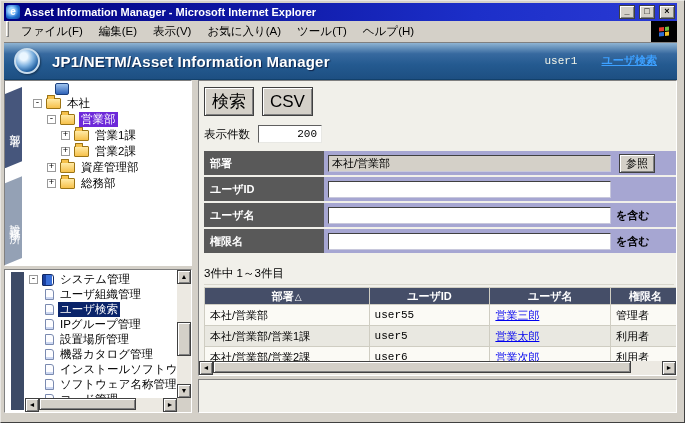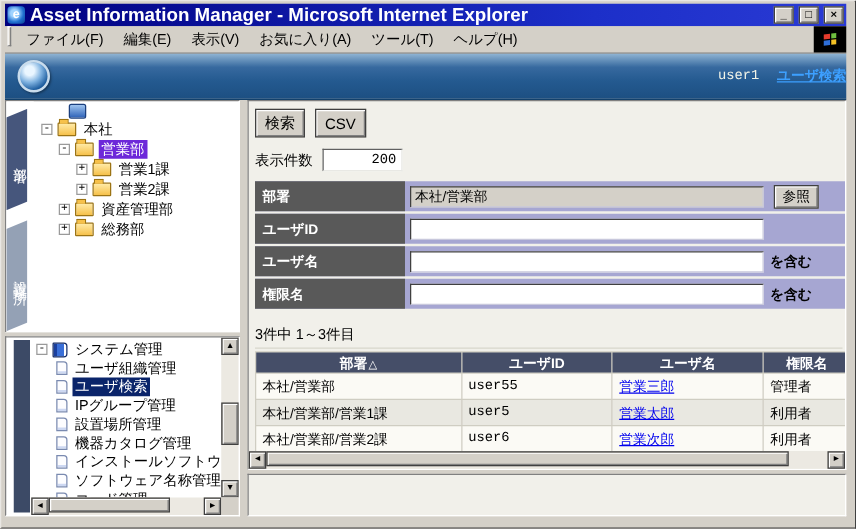--- a/index.html
+++ b/index.html
@@ -9,21 +9,21 @@
   .window { width:685px; height:423px; background:#d4d0c8; padding:2px 7px 9px 3px;
             border:1px solid #404040; border-top-color:#e9e7e3; border-left-color:#e9e7e3;
             display:flex; flex-direction:column; }
 
   
   .titlebar { height:18px; background:linear-gradient(90deg,#00007f,#1c2fc9 70%,#2a3ad4);
               display:flex; align-items:center; gap:4px; padding:0 2px; flex:none; }
   .ie-icon { width:14px; height:14px; flex:none; background:
              radial-gradient(circle at 40% 40%, #9fd3ff 0 25%, #1f6fd0 60%, #0b3f8f); border-radius:3px;
              color:#fff; font-weight:bold; font-size:10px; line-height:13px; text-align:center; }
-  .title-text { color:#fff; font-weight:bold; font-size:15px; flex:1; white-space:nowrap; overflow:hidden; }
+  .title-text { color:#fff; font-weight:bold; font-size:11px; flex:1; white-space:nowrap; overflow:hidden; }
   .tb-btn { width:16px; height:14px; background:#d4d0c8; border:1px solid #404040;
             box-shadow:inset 1px 1px 0 #fff, inset -1px -1px 0 #808080;
             font-size:9px; font-weight:bold; line-height:11px; text-align:center; flex:none; }
 
   
   .menubar { height:22px; background:#d4d0c8; display:flex; align-items:flex-start; position:relative;
              border-bottom:1px solid #808080; flex:none; }
   .grip { width:3px; height:16px; margin:0 4px 0 2px; border:1px solid #fff; border-right-color:#808080; border-bottom-color:#808080; }
   .menu-item { padding:3px 8px; font-size:11.5px; white-space:nowrap; }
   .throbber { position:absolute; right:0; top:0; width:26px; height:21px; background:#000;
@@ -33,21 +33,21 @@
   .winlogo i:nth-child(3){background:#2e6ed8;} .winlogo i:nth-child(4){background:#f3c125;}
 
   
   .appheader { height:37px; flex:none; position:relative; display:flex; align-items:center;
                background:linear-gradient(180deg,#8fb4d3 0,#37699f 30%,#245a90 60%,#1d4f82 100%);
                border-bottom:1px solid #12406b; }
   .globe { width:26px; height:26px; border-radius:50%; margin:0 12px 0 10px; flex:none;
            background:radial-gradient(circle at 35% 30%, #eaf6ff 0 18%, #7fb2e0 45%, #1c5c9e 75%, #0a2d55);
            border:2px solid #c9dcec; box-shadow:1px 1px 2px rgba(0,0,0,.4); }
   .app-title { color:#fff; font-size:15px; font-weight:bold; text-shadow:1px 1px 1px rgba(0,0,30,.6); letter-spacing:.2px; }
-  .header-right { position:absolute; right:0; top:10px; display:flex; gap:14px; align-items:center;
+  .header-right { position:absolute; right:20px; top:10px; display:flex; gap:24px; align-items:center;
                   font-size:11px; font-family:"Liberation Mono","DejaVu Sans Mono",monospace; }
   .header-user { color:#f2f4e8; }
   .logout { color:#3da0ff; text-decoration:underline; font-family:"Liberation Sans",sans-serif; font-weight:bold; }
 
   
   .content { flex:1; display:flex; min-height:0; }
   .leftcol { width:188px; flex:none; display:flex; flex-direction:column; }
   .vdivider { width:6px; flex:none; background:#d4d0c8; }
   .frame-sunken { border:1px solid; border-color:#808080 #fff #fff #808080; background:#fff; }
 
@@ -106,21 +106,21 @@
   
   .maincol { flex:1; min-width:0; display:flex; flex-direction:column; }
   .mainframe { flex:1; min-height:0; background:#f1f0ea; display:flex; flex-direction:column; }
   .main-body { flex:1; min-height:0; overflow:hidden; padding:6px 2px 0 5px; }
   .main-hsb { margin-top:0; }
   .maingap { height:3px; flex:none; background:#d4d0c8; }
   .bottomframe { height:34px; flex:none; background:#f1f0ea; }
 
   .btnrow { display:flex; gap:8px; }
   .btn { background:#d4d0c8; border:1px solid #404040; box-shadow:inset 1px 1px 0 #fff, inset -1px -1px 0 #808080;
-         font-size:12px; padding:2px 7px; min-width:34px; text-align:center; }
+         font-size:17px; padding:2px 7px; min-width:34px; text-align:center; }
 
   .countrow { margin-top:9px; display:flex; align-items:center; gap:8px; }
   .countlabel { font-size:11.5px; }
   .countinput { width:64px; height:18px; border:1px solid; border-color:#606060 #e8e8e4 #e8e8e4 #606060;
                 background:#fff; text-align:right; font-size:11px; padding:0 4px;
                 font-family:"Liberation Mono","DejaVu Sans Mono",monospace; }
 
   .formtable { margin-top:8px; width:472px; }
   .frow { display:flex; align-items:center; height:24px; background:#a6a6d2; margin-bottom:2px; }
   .flabel { width:120px; align-self:stretch; background:#595959; color:#fff; font-weight:bold;
@@ -169,20 +169,21 @@
           <i></i>
           <i></i>
           <i></i>
           <i></i>
         </span>
     </span>
   </div>
 
   <div class="appheader">
     <span class="globe"></span>
+    <span class="app-title">JP1/NETM/Asset Information Manager</span>
     <span class="header-right">
       <span class="header-user">user1</span>
       <a class="logout" href="#">ユーザ検索</a>
     </span>
   </div>
 
   <div class="content">
 
     <div class="leftcol">
 

